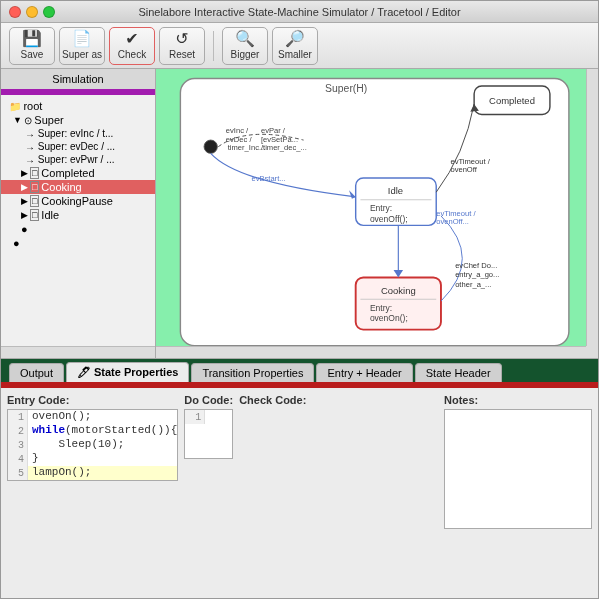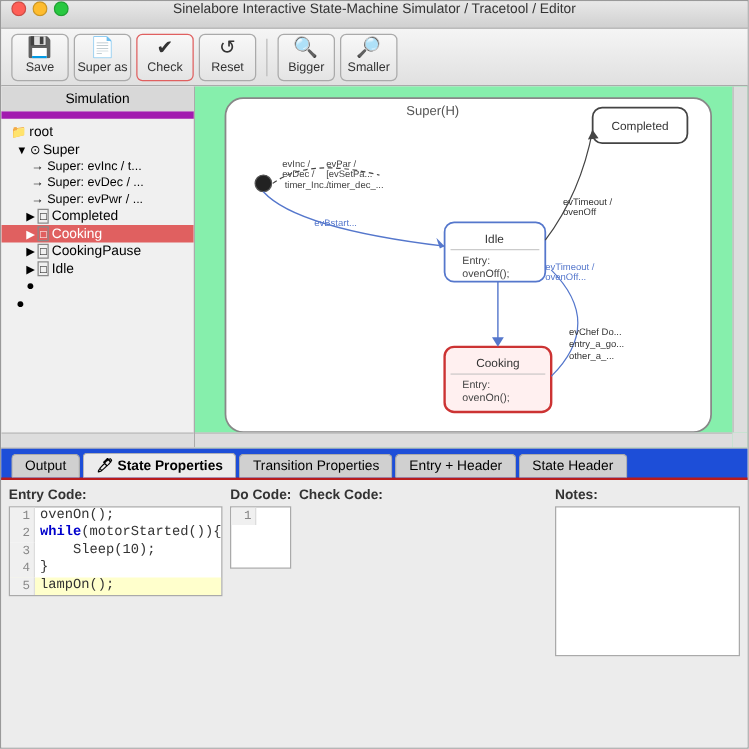--- a/index.html
+++ b/index.html
@@ -18,21 +18,21 @@
       border: 1px solid #999;
       display: flex;
       flex-direction: column;
     }
     
     .title-bar {
       background: linear-gradient(to bottom, #e8e8e8, #d0d0d0);
       border-bottom: 1px solid #aaa;
       height: 22px;
       display: flex;
-      align-items: flex-start;
+      align-items: center;
       justify-content: center;
       position: relative;
       flex-shrink: 0;
     }
     .traffic-lights {
       position: absolute;
       left: 8px;
       display: flex;
       gap: 5px;
       align-items: center;
@@ -173,22 +173,22 @@
       height: 240px;
       border-top: 1px solid #aaa;
       background: #ececec;
       display: flex;
       flex-direction: column;
       flex-shrink: 0;
     }
     .bottom-tabs {
       display: flex;
       align-items: center;
-      border-bottom: 2px solid #b91c1c;
-      background: #1d4ed8;
+      border-bottom: 6px solid #b91c1c;
+      background: #14532d;
       padding: 3px 8px 0 8px;
       gap: 2px;
     }
     .bottom-tab {
       padding: 3px 10px;
       font-size: 11px;
       cursor: pointer;
       border: 1px solid #aaa;
       border-bottom: none;
       background: #d0d0d0;

